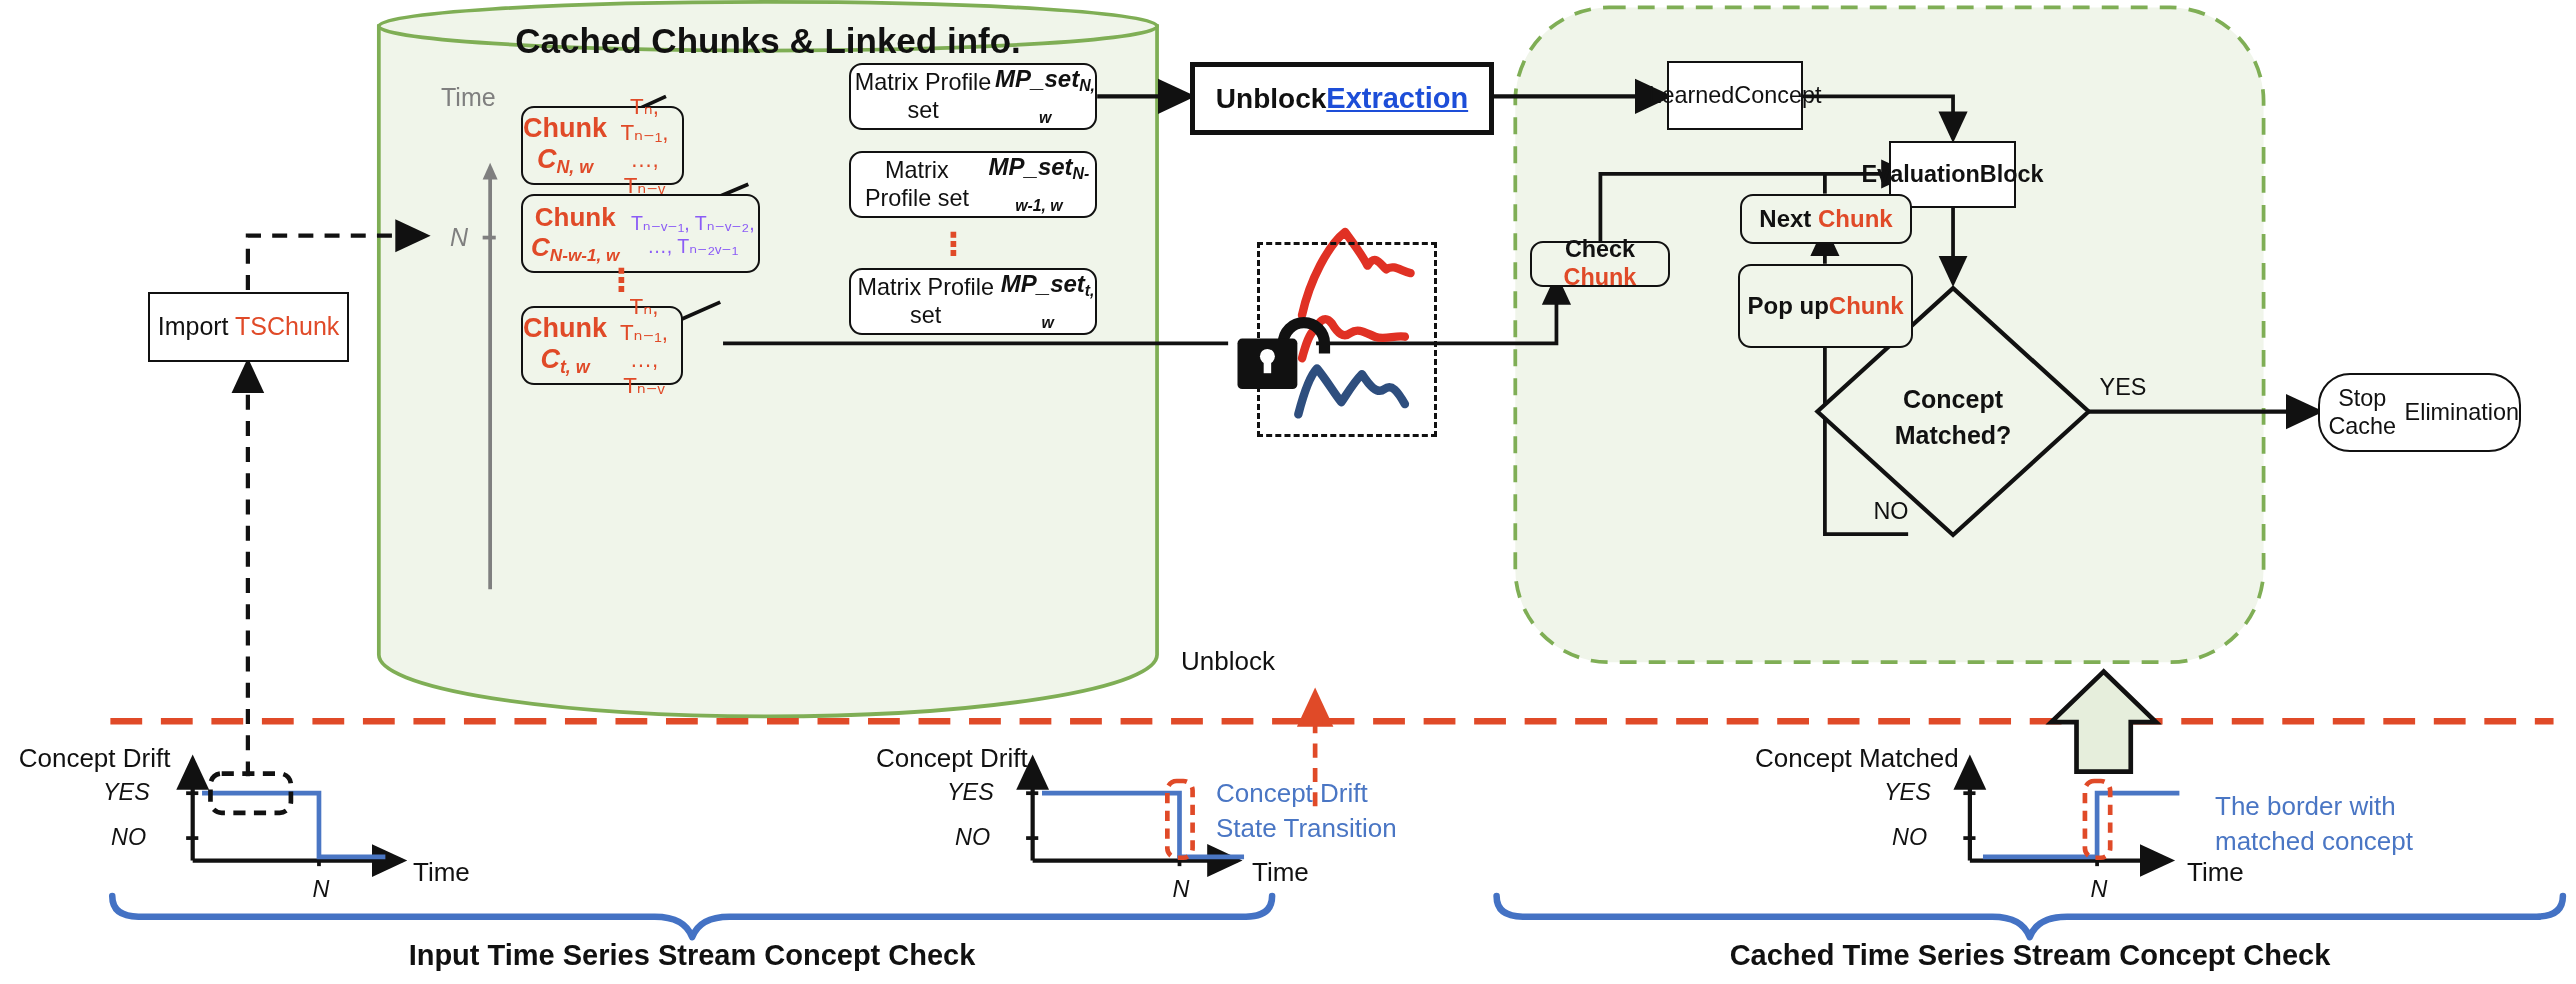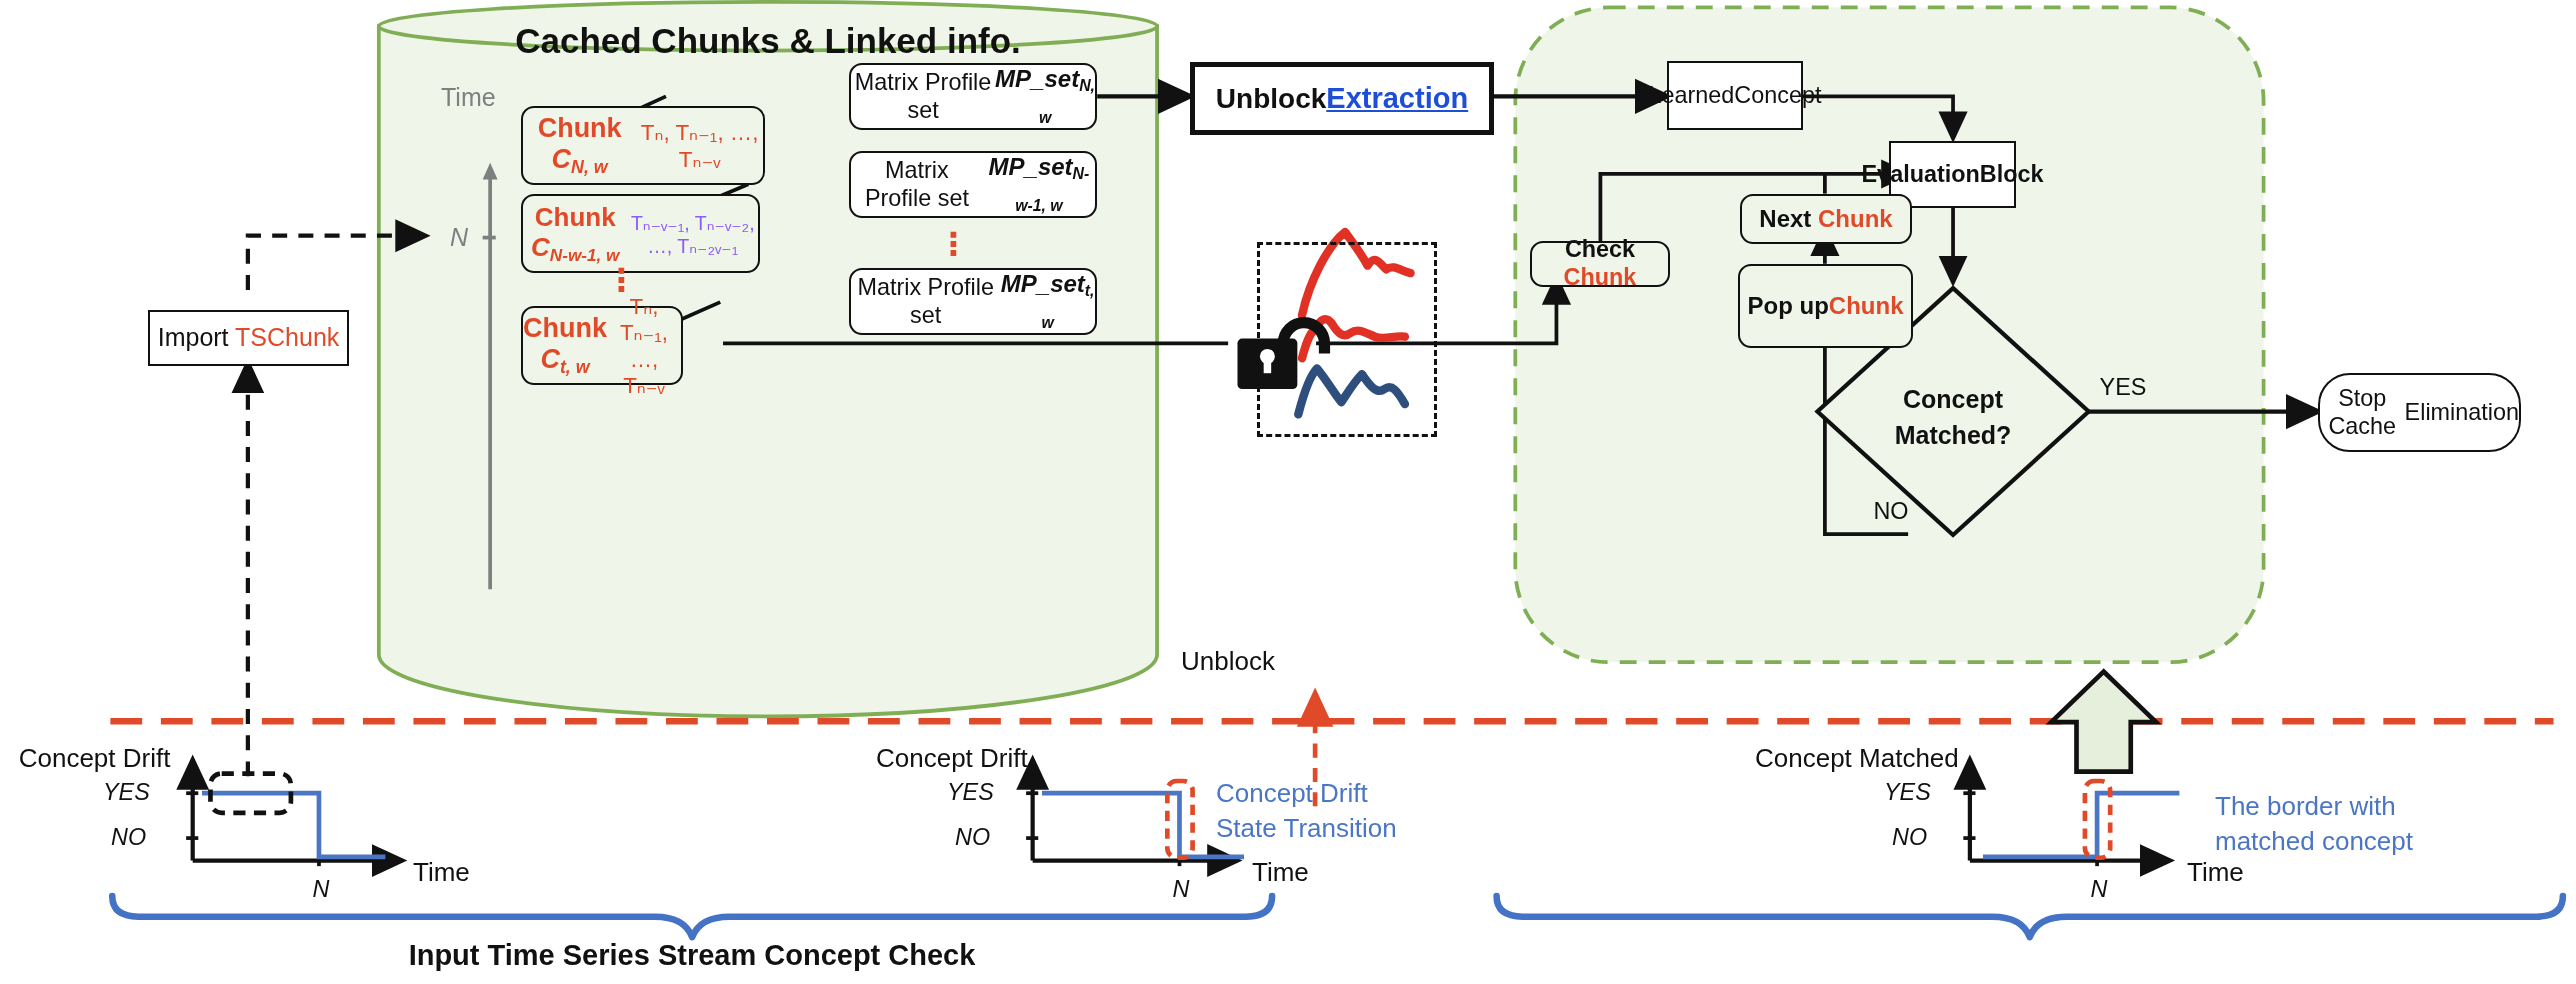--- a/index.html
+++ b/index.html
@@ -183,21 +183,21 @@
       <circle cx="1355" cy="381" r="8" fill="#fff"></circle>
       <rect x="1351" y="384" width="8" height="15" fill="#fff"></rect>
     </g>
   </svg>
 
   <div class="t ctr bold" style="left:768px;top:41px;font-size:35px;color:#111;">Cached Chunks &amp; Linked info.</div>
 
   <div class="t" style="left:441px;top:84px;font-size:25px;color:#7F7F7F;">Time</div>
   <div class="t ital" style="left:450px;top:224px;font-size:25px;color:#7F7F7F;">N</div>
 
-  <div class="box round tint" style="left:521px;top:106px;width:244px;height:79px;">
+  <div class="box round tint" style="left:521px;top:106px;width:163px;height:79px;">
     <div class="node-label">
       <div style="font-size:27px;font-weight:bold;color:#E04A28;">
         <span>Chunk </span><span class="ital">C</span><sub class="ital">N, w</sub>
       </div>
       <div style="font-size:22.4px;color:#E04A28;margin-top:2.8px;">Tₙ, Tₙ₋₁, …, Tₙ₋ᵥ</div>
     </div>
   </div>
 
   <div class="box round tint" style="left:521px;top:194px;width:239px;height:79px;">
     <div class="node-label">
@@ -241,21 +241,21 @@
     <div class="node-label">
       <div style="font-size:23.4px;color:#111;">Matrix Profile set</div>
       <div style="font-size:24px;font-weight:bold;font-style:italic;color:#111;">
         <span>MP_set</span><sub>t, w</sub>
       </div>
     </div>
   </div>
 
   <div class="t ctr bold" style="left:954px;top:245px;font-size:32px;color:#E04A28;letter-spacing:0.9px;">⋮</div>
 
-  <div class="box" style="left:148px;top:310px;width:201px;height:56px;">
+  <div class="box" style="left:148px;top:292px;width:201px;height:70px;">
     <div class="node-label">
       <div style="font-size:25px;">
         <span style="color:#111;">Import </span><span class="orange">TS</span>
       </div>
       <div class="orange" style="font-size:25px;">Chunk</div>
     </div>
   </div>
 
   <div class="box" style="left:1190px;top:62px;width:304px;height:73px;border-width:5.6px;">
     <div class="node-label">
@@ -335,15 +335,16 @@
 
   <div class="t" style="left:1755px;top:744px;font-size:26px;color:#111;">Concept Matched</div>
   <div class="t ital" style="left:1884px;top:780px;font-size:23.4px;color:#111;">YES</div>
   <div class="t ital" style="left:1892px;top:825px;font-size:23.4px;color:#111;">NO</div>
   <div class="t ctr ital" style="left:2099px;top:890px;font-size:23.4px;color:#111;">N</div>
   <div class="t" style="left:2187px;top:858px;font-size:26px;color:#111;">Time</div>
   <div class="t blue" style="left:2215px;top:792px;font-size:26px;">The border with</div>
   <div class="t blue" style="left:2215px;top:827px;font-size:26px;">matched concept</div>
 
   <div class="t ctr bold" style="left:692px;top:956px;font-size:29px;color:#111;">Input  Time Series Stream Concept Check</div>
+  <div class="t ctr bold" style="left:2030px;top:956px;font-size:29px;color:#111;">Cached Time Series Stream Concept Check</div>
 
 </div>
 
 
 </body></html>

